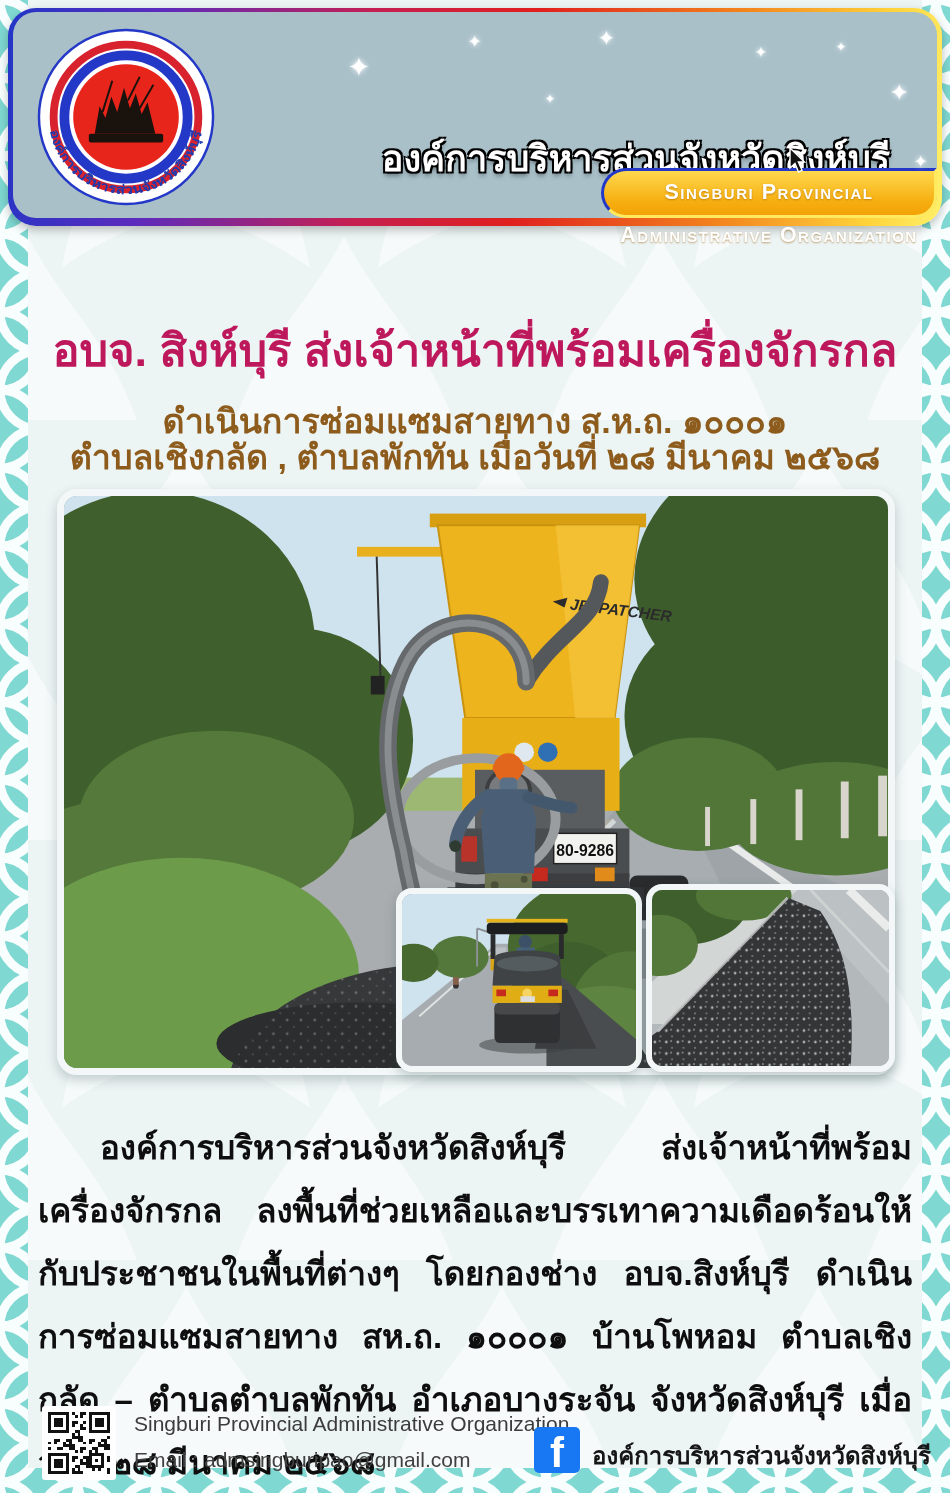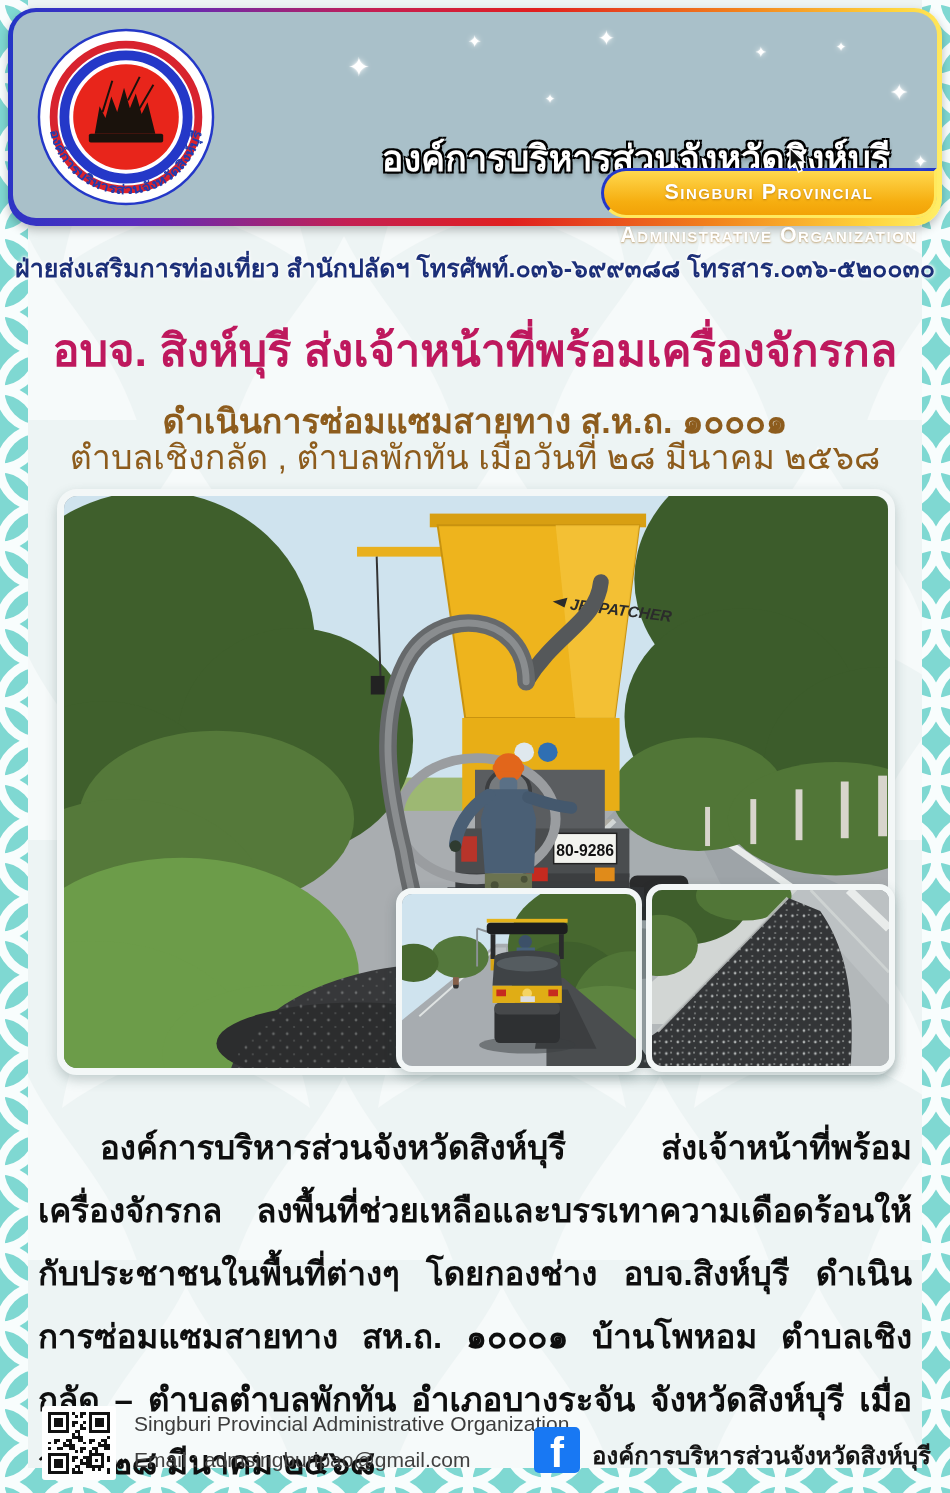--- a/index.html
+++ b/index.html
@@ -30,21 +30,21 @@
   .sparkle{position:absolute;z-index:4;color:#fff;text-shadow:0 0 6px #fff,0 0 2px #fff;pointer-events:none;}
   
   .contact{position:absolute;left:0;top:248px;width:100%;text-align:center;z-index:2;
            font-size:25px;font-weight:bold;color:#1c2f78;
            text-shadow:0 0 3px #fff,0 0 3px #fff,0 0 5px #fff;}
   .h1line{position:absolute;left:0;top:314px;width:100%;text-align:center;z-index:2;
           font-size:45px;font-weight:bold;color:#be185d;}
   .h2line{position:absolute;left:0;top:382px;width:100%;text-align:center;z-index:2;
           font-size:34px;font-weight:bold;color:#8d5c1d;margin-top:12px;}
   .h3line{position:absolute;left:0;top:430px;width:100%;text-align:center;z-index:2;
-          font-size:34px;font-weight:normal;color:#8d5c1d;}
+          font-size:34px;font-weight:bold;color:#8d5c1d;}
   
   .photo{position:absolute;box-sizing:border-box;border:7px solid #f3f7f7;border-radius:20px;
          overflow:hidden;background:#9aa0a4;box-shadow:0 5px 12px rgba(40,70,70,.25);}
   .photo svg{display:block;width:100%;height:100%;}
   .photo-main{left:57px;top:489px;width:838px;height:586px;z-index:2;}
   .photo-roller{left:396px;top:888px;width:246px;height:184px;border-width:6px;border-radius:16px;z-index:4;}
   .photo-patch{left:646px;top:884px;width:249px;height:188px;border-width:6px;border-radius:16px;z-index:4;}
   
   .body-par{position:absolute;left:38px;top:1116px;width:874px;z-index:2;
             font-size:33px;line-height:63px;font-weight:600;color:#0e0e0e;
@@ -126,21 +126,20 @@
 
   <span class="sparkle" style="left:348px;top:52px;font-size:26px;">✦</span>
   <span class="sparkle" style="left:468px;top:32px;font-size:16px;">✦</span>
   <span class="sparkle" style="left:598px;top:26px;font-size:20px;">✦</span>
   <span class="sparkle" style="left:755px;top:44px;font-size:14px;">✦</span>
   <span class="sparkle" style="left:890px;top:80px;font-size:22px;">✦</span>
   <span class="sparkle" style="left:914px;top:152px;font-size:16px;">✦</span>
   <span class="sparkle" style="left:545px;top:92px;font-size:12px;">✦</span>
   <span class="sparkle" style="left:836px;top:40px;font-size:12px;">✦</span>
 
-  <div class="contact">ฝ่ายส่งเสริมการท่องเที่ยว สำนักปลัดฯ โทรศัพท์.๐๓๖-๖๙๙๓๘๘ โทรสาร.๐๓๖-๕๒๐๐๓๐</div>
 
   <div class="h1line">อบจ. สิงห์บุรี ส่งเจ้าหน้าที่พร้อมเครื่องจักรกล</div>
   <div class="h2line">ดำเนินการซ่อมแซมสายทาง ส.ห.ถ. ๑๐๐๐๑</div>
   <div class="h3line">ตำบลเชิงกลัด , ตำบลพักทัน เมื่อวันที่ ๒๘ มีนาคม ๒๕๖๘</div>
 
   <div class="photo photo-main">
     <svg viewBox="0 0 838 585" preserveAspectRatio="none" xmlns="http://www.w3.org/2000/svg">
       <defs>
         <pattern id="speckA" width="14" height="14" patternUnits="userSpaceOnUse">
           <circle cx="3" cy="4" r="1.4" fill="#c9cdcb"></circle>

